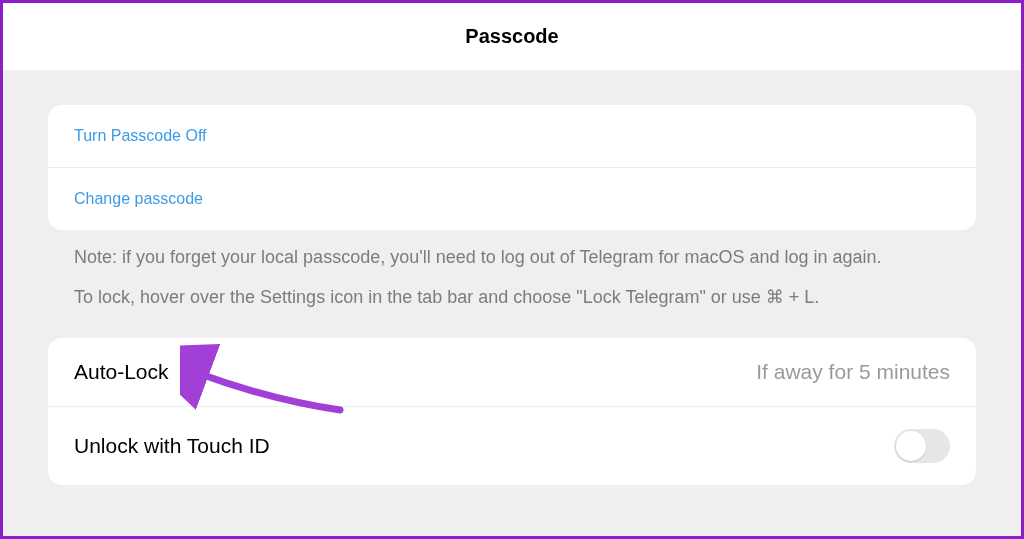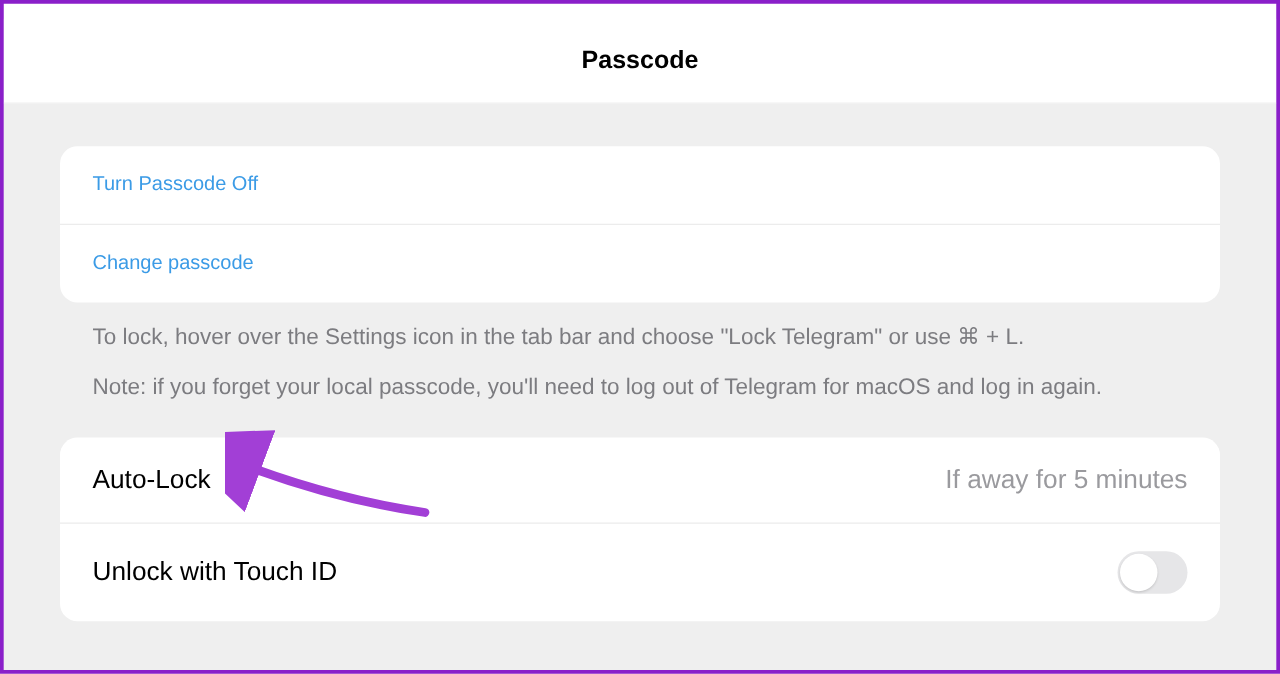--- a/index.html
+++ b/index.html
@@ -15,21 +15,20 @@
       overflow: hidden;
       border: 3px solid #8a1fc9;
     }
     .header {
       height: 68px;
       background: #fff;
       display: flex;
       align-items: center;
       justify-content: center;
       border-bottom: 1px solid #f0f0f0;
-      margin-top: 12px;
     }
     .header-title {
       font-size: 20px;
       font-weight: 600;
       color: #000;
     }
     .content-area {
       background: #efefef;
       padding: 34px 45px 40px 45px;
       height: calc(100% - 68px);
@@ -113,22 +112,22 @@
 
   <div class="card">
     <div class="row">
       <span class="link-text">Turn Passcode Off</span>
     </div>
     <div class="row">
       <span class="link-text">Change passcode</span>
     </div>
   </div>
 
+  <div class="footer-text">Note: if you forget your local passcode, you'll need to log out of Telegram for macOS and log in again.</div>
   <div class="footer-text">To lock, hover over the Settings icon in the tab bar and choose "Lock Telegram" or use ⌘ + L.</div>
-  <div class="footer-text">Note: if you forget your local passcode, you'll need to log out of Telegram for macOS and log in again.</div>
 
   <div class="section-gap"></div>
 
   <div class="card">
     <div class="row">
       <span class="row-label">Auto-Lock</span>
       <span class="row-value">If away for 5 minutes</span>
     </div>
     <div class="row">
       <span class="row-label">Unlock with Touch ID</span>

